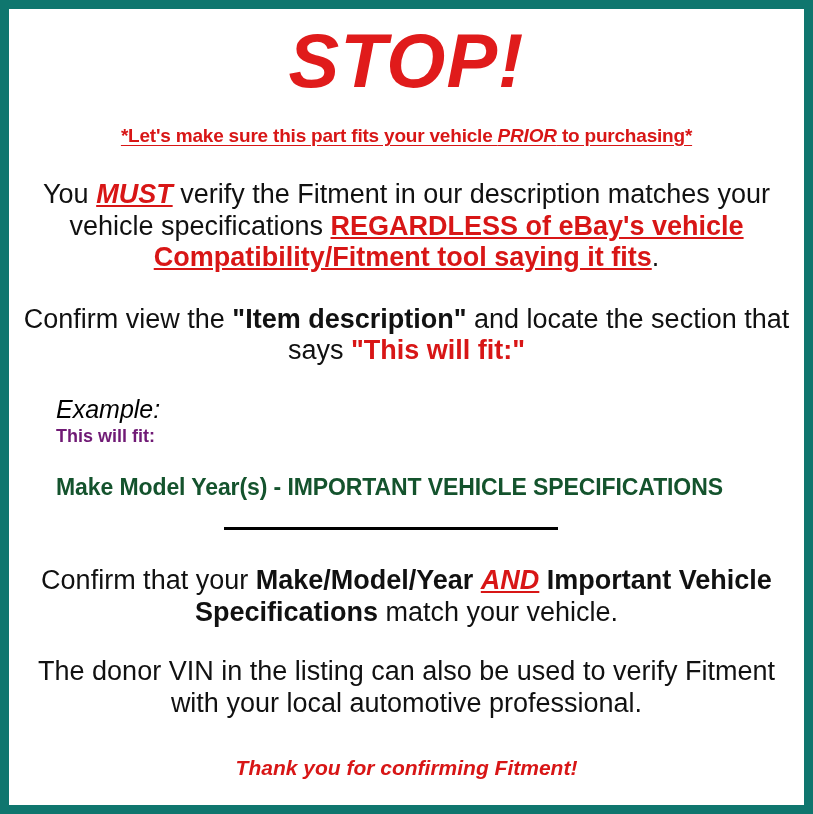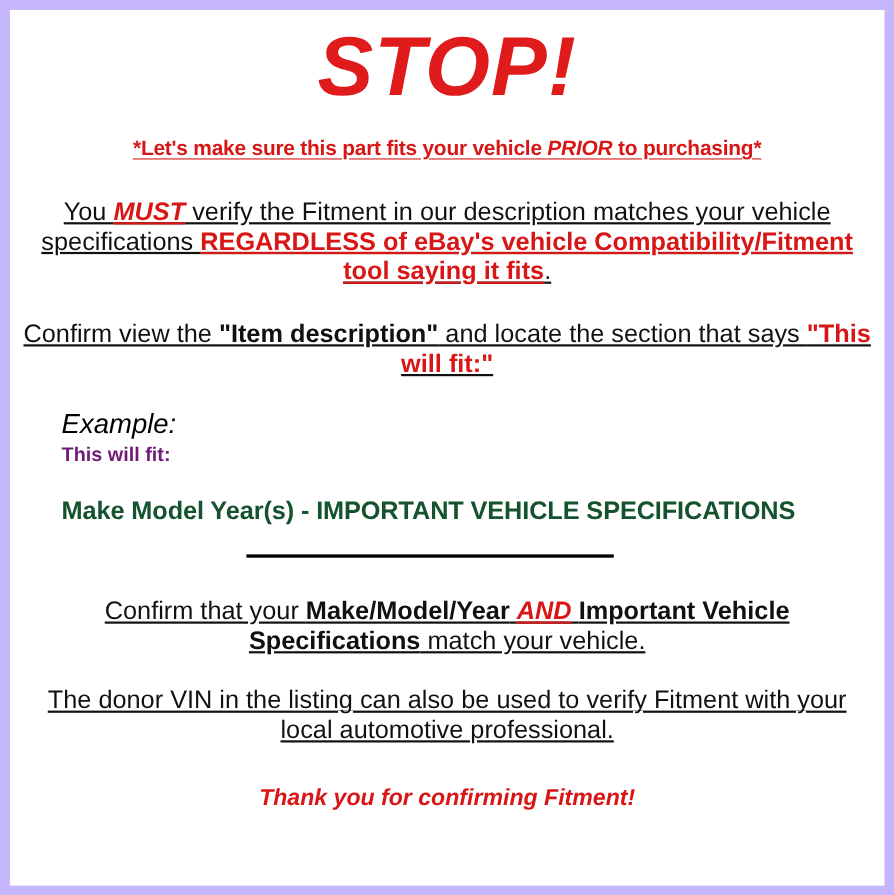--- a/index.html
+++ b/index.html
@@ -9,21 +9,21 @@
   }
   body {
     font-family: "Liberation Sans", sans-serif;
   }
   .notice-card {
     position: relative;
     width: 813px;
     height: 814px;
     box-sizing: border-box;
     background: #ffffff;
-    border: 9px solid #c4b5fd;
+    border: 9px solid #0f766e;
     overflow: hidden;
   }
   .inner {
     position: relative;
     width: 100%;
     height: 100%;
     box-sizing: border-box;
     background: #ffffff;
     text-align: center;
     color: #000000;
@@ -55,24 +55,23 @@
     text-decoration: underline;
     text-underline-offset: 3px;
   }
   .banner-line .ital {
     font-style: italic;
   }
 
   
   .para {
     margin: 0 auto;
-    font-size: 23px;
+    font-size: 27px;
     line-height: 1.17;
     color: #111111;
-    text-decoration: underline;
   }
   .para-1 {
     padding-top: 32px;
     width: 770px;
   }
   .para-2 {
     padding-top: 30px;
     width: 780px;
   }
   .para-3 {

